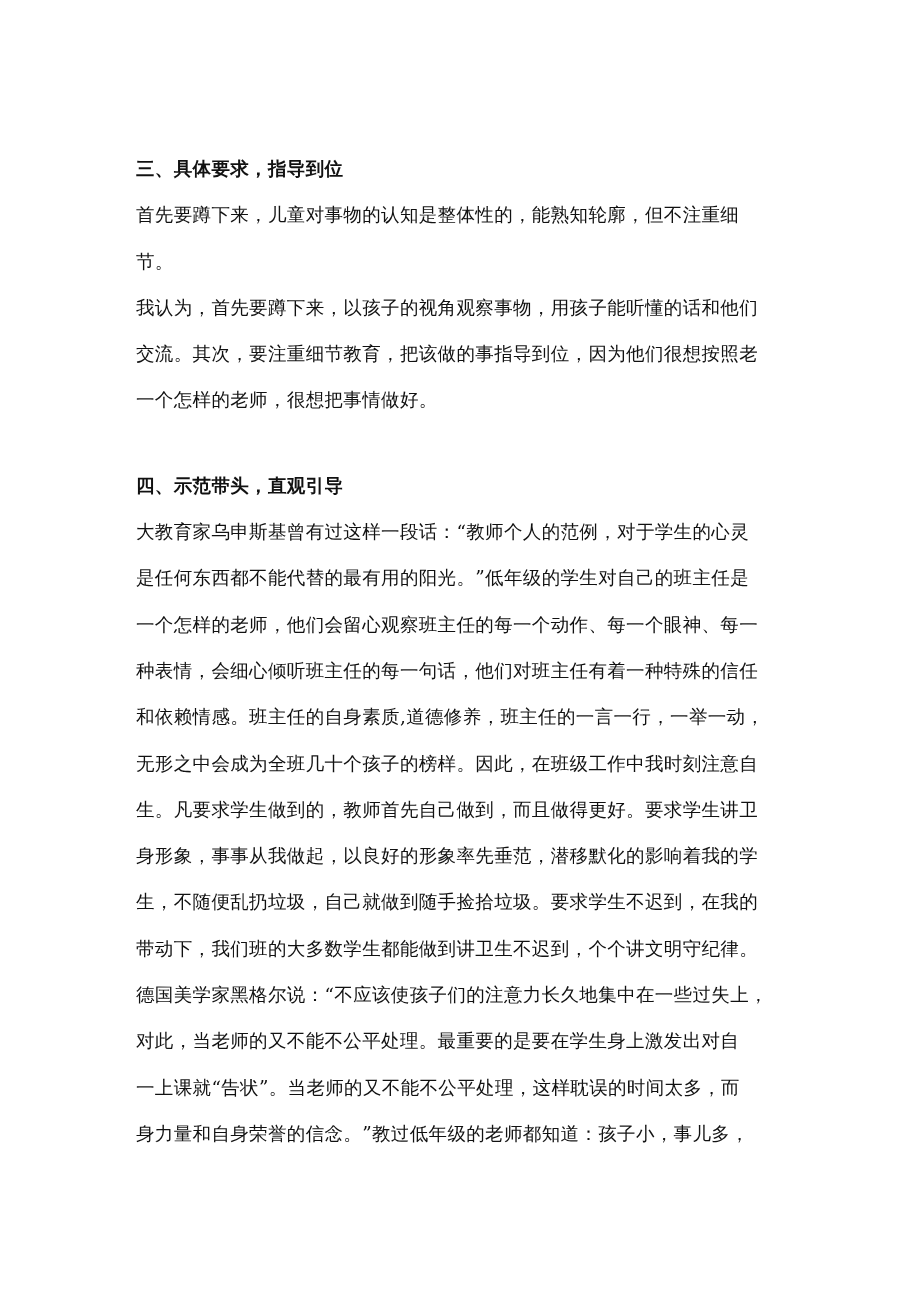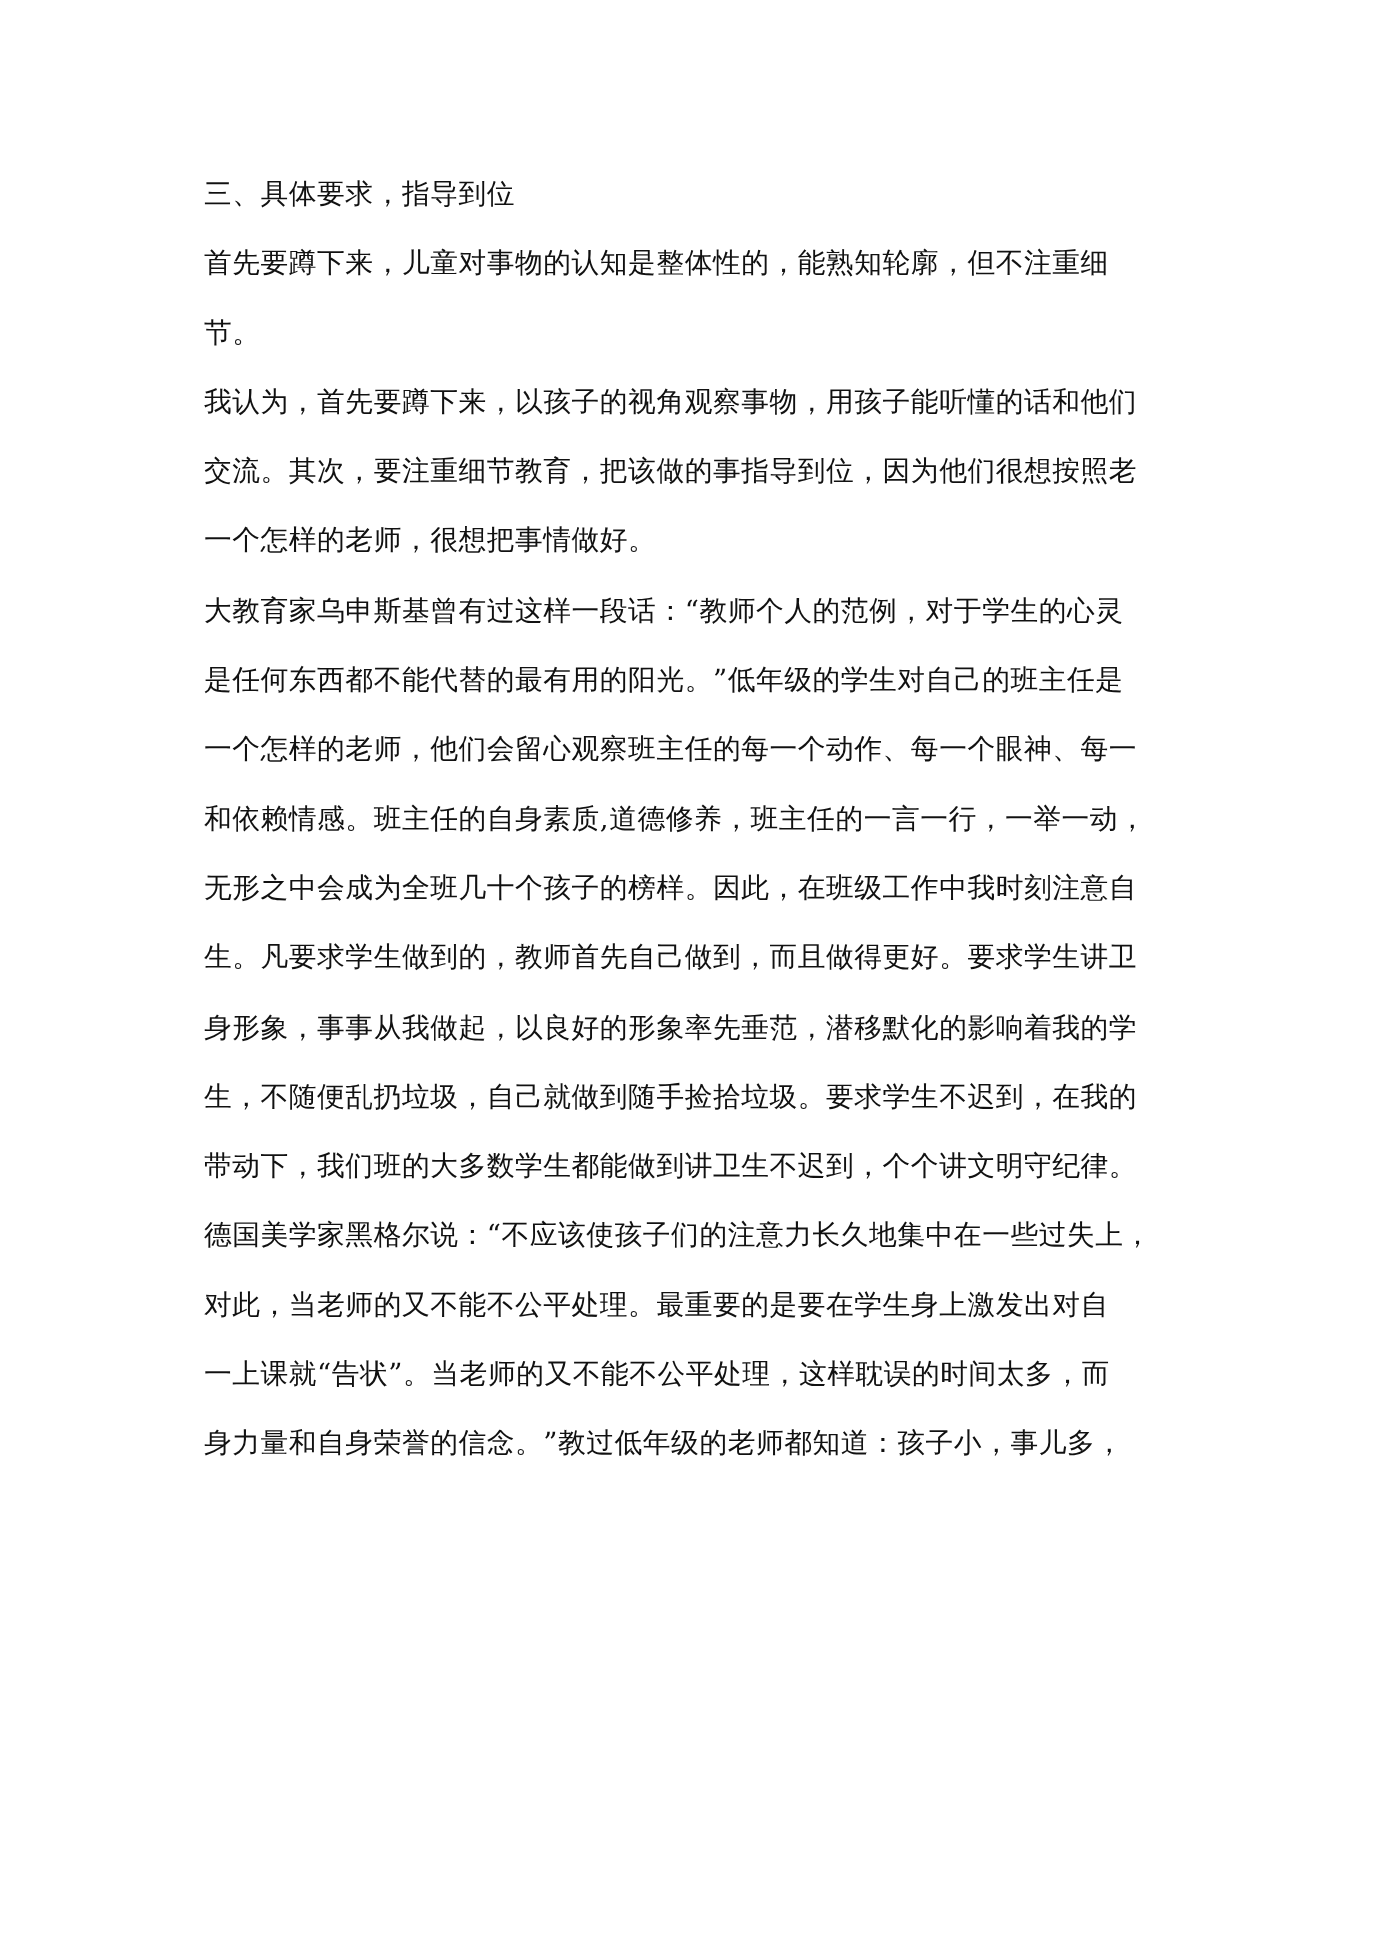--- a/index.html
+++ b/index.html
@@ -22,36 +22,39 @@
       width: 680px;
     }
     .line {
       height: 46.3px;
       line-height: 34px;
       font-size: 18.5px;
       white-space: nowrap;
       letter-spacing: 0.35px;
     }
     .heading {
-      font-weight: normal;
+      font-weight: bold;
+      margin-top: 39px;
     }
   </style>
 </head>
 <body>
 
 <div class="page">
   <div class="line heading">三、具体要求，指导到位</div>
   <div class="line">首先要蹲下来，儿童对事物的认知是整体性的，能熟知轮廓，但不注重细</div>
   <div class="line">节。</div>
   <div class="line">我认为，首先要蹲下来，以孩子的视角观察事物，用孩子能听懂的话和他们</div>
   <div class="line">交流。其次，要注重细节教育，把该做的事指导到位，因为他们很想按照老</div>
   <div class="line">一个怎样的老师，很想把事情做好。</div>
+  <div class="line heading">四、示范带头，直观引导</div>
   <div class="line">大教育家乌申斯基曾有过这样一段话：“教师个人的范例，对于学生的心灵</div>
   <div class="line">是任何东西都不能代替的最有用的阳光。”低年级的学生对自己的班主任是</div>
   <div class="line">一个怎样的老师，他们会留心观察班主任的每一个动作、每一个眼神、每一</div>
+  <div class="line">种表情，会细心倾听班主任的每一句话，他们对班主任有着一种特殊的信任</div>
   <div class="line">和依赖情感。班主任的自身素质,道德修养，班主任的一言一行，一举一动，</div>
   <div class="line">无形之中会成为全班几十个孩子的榜样。因此，在班级工作中我时刻注意自</div>
   <div class="line">生。凡要求学生做到的，教师首先自己做到，而且做得更好。要求学生讲卫</div>
   <div class="line">身形象，事事从我做起，以良好的形象率先垂范，潜移默化的影响着我的学</div>
   <div class="line">生，不随便乱扔垃圾，自己就做到随手捡拾垃圾。要求学生不迟到，在我的</div>
   <div class="line">带动下，我们班的大多数学生都能做到讲卫生不迟到，个个讲文明守纪律。</div>
   <div class="line">德国美学家黑格尔说：“不应该使孩子们的注意力长久地集中在一些过失上，</div>
   <div class="line">对此，当老师的又不能不公平处理。最重要的是要在学生身上激发出对自</div>
   <div class="line">一上课就“告状”。当老师的又不能不公平处理，这样耽误的时间太多，而</div>
   <div class="line">身力量和自身荣誉的信念。”教过低年级的老师都知道：孩子小，事儿多，</div>

